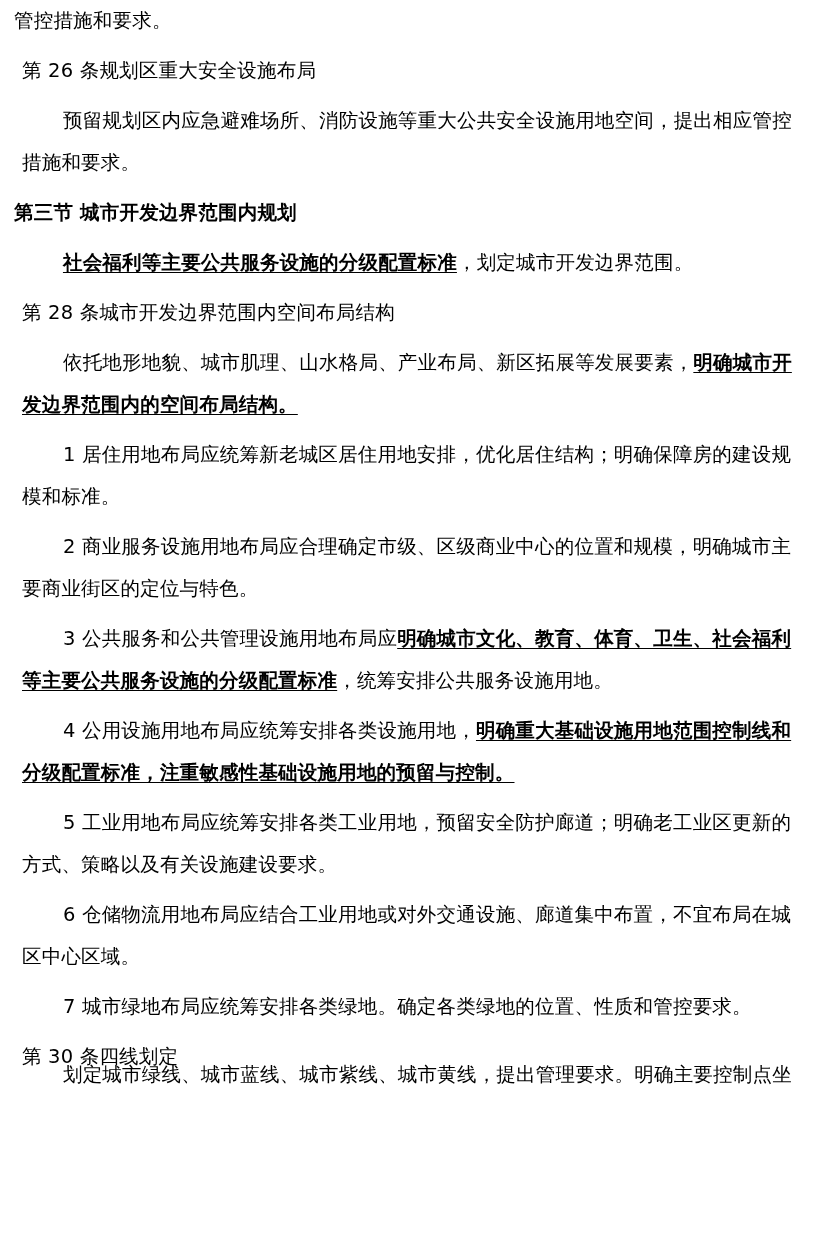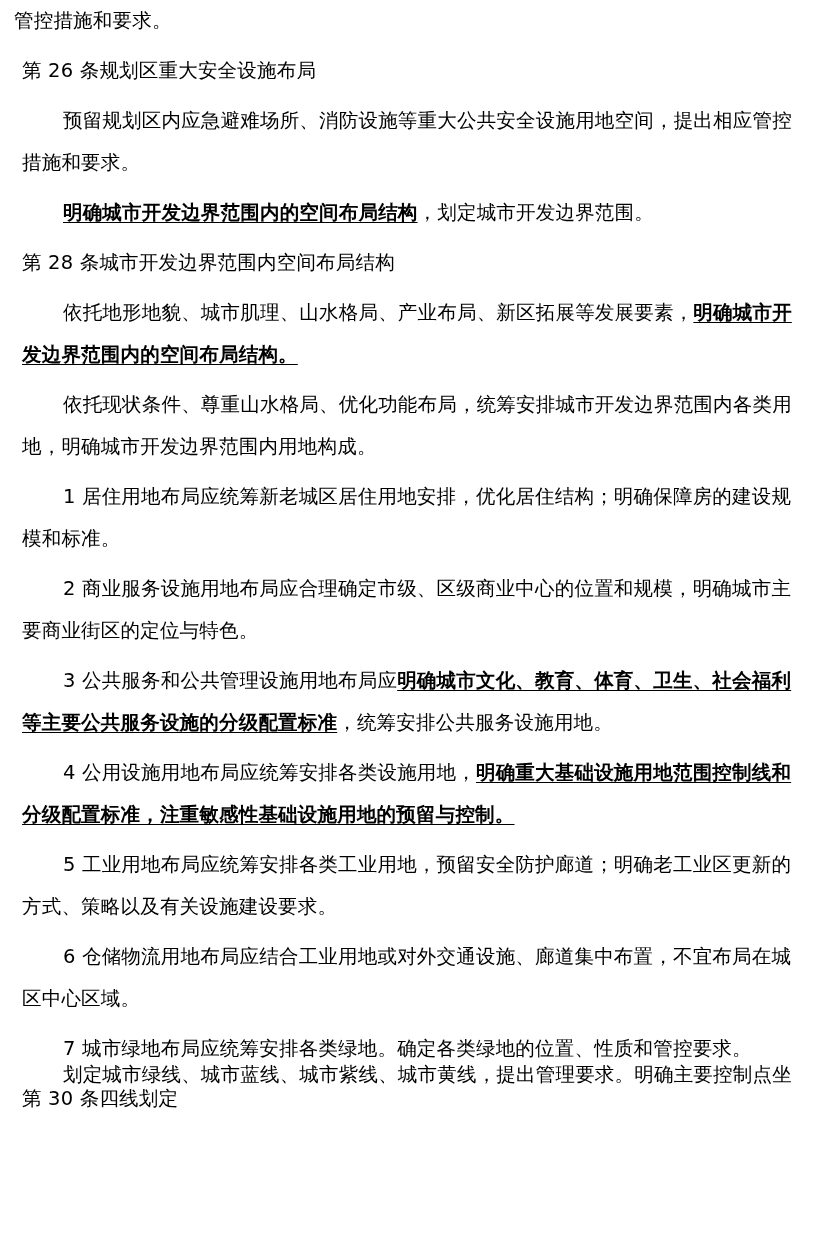--- a/index.html
+++ b/index.html
@@ -60,24 +60,24 @@
   }
 </style>
 </head>
 <body>
 
 <div class="page">
   <div id="body-content">
       <p class="blk p-cont"><span>管控措施和要求。</span></p>
       <p class="blk p-head"><span>第 26 条规划区重大安全设施布局</span></p>
       <p class="blk p-ind"><span>预留规划区内应急避难场所、消防设施等重大公共安全设施用地空间，提出相应管控措施和要求。</span></p>
-      <p class="blk p-ind"><span class="bu">明确城市开发边界范围内的空间布局结构</span><span>，划定城市开发边界范围。</span></p>
+      <p class="blk p-sec"><span>第三节  城市开发边界范围内规划</span></p>
+      <p class="blk p-ind"><span class="bu">社会福利等主要公共服务设施的分级配置标准</span><span>，划定城市开发边界范围。</span></p>
       <p class="blk p-head"><span>第 28 条城市开发边界范围内空间布局结构</span></p>
       <p class="blk p-ind"><span>依托地形地貌、城市肌理、山水格局、产业布局、新区拓展等发展要素，</span><span class="bu">明确城市开发边界范围内的空间布局结构。</span></p>
-      <p class="blk p-ind"><span>依托现状条件、尊重山水格局、优化功能布局，统筹安排城市开发边界范围内各类用地，明确城市开发边界范围内用地构成。</span></p>
       <p class="blk p-ind"><span>1 居住用地布局应统筹新老城区居住用地安排，优化居住结构；明确保障房的建设规模和标准。</span></p>
       <p class="blk p-ind"><span>2 商业服务设施用地布局应合理确定市级、区级商业中心的位置和规模，明确城市主要商业街区的定位与特色。</span></p>
       <p class="blk p-ind"><span>3 公共服务和公共管理设施用地布局应</span><span class="bu">明确城市文化、教育、体育、卫生、社会福利等主要公共服务设施的分级配置标准</span><span>，统筹安排公共服务设施用地。</span></p>
       <p class="blk p-ind"><span>4 公用设施用地布局应统筹安排各类设施用地，</span><span class="bu">明确重大基础设施用地范围控制线和分级配置标准，注重敏感性基础设施用地的预留与控制。</span></p>
       <p class="blk p-ind"><span>5 工业用地布局应统筹安排各类工业用地，预留安全防护廊道；明确老工业区更新的方式、策略以及有关设施建设要求。</span></p>
       <p class="blk p-ind"><span>6 仓储物流用地布局应结合工业用地或对外交通设施、廊道集中布置，不宜布局在城区中心区域。</span></p>
       <p class="blk p-ind"><span>7 城市绿地布局应统筹安排各类绿地。确定各类绿地的位置、性质和管控要求。</span></p>
       <p class="blk p-head"><span>第 30 条四线划定</span></p>
     </div>
   <div class="blk p-ind clip-last">划定城市绿线、城市蓝线、城市紫线、城市黄线，提出管理要求。明确主要控制点坐</div>

